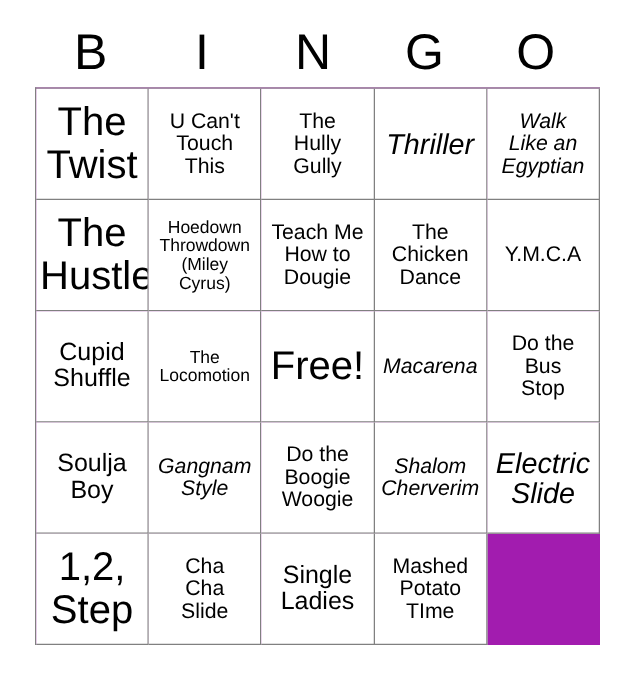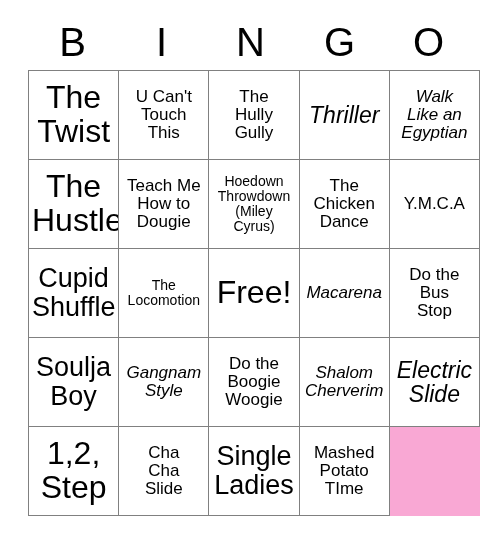--- a/index.html
+++ b/index.html
@@ -50,21 +50,21 @@
     left: 28px;
     top: 70px;
     width: 452px;
     height: 446px;
     display: grid;
     grid-template-columns: repeat(5, 1fr);
     grid-template-rows: repeat(5, 1fr);
     border-top: 1px solid #808080;
     border-left: 1px solid #808080;
     box-sizing: border-box;
-    background: #f9a8d4;
+    background: #a21caf;
   }
   .cell {
     border-right: 1px solid #808080;
     border-bottom: 1px solid #808080;
     box-sizing: border-box;
     display: flex;
     align-items: center;
     justify-content: center;
     text-align: center;
     padding: 1px 3px;
@@ -73,21 +73,21 @@
   }
   .cell-text {
     display: block;
     line-height: 1.06;
     white-space: pre-line;
     width: 100%;
   }
 
   
   .sz-xxl .cell-text { font-size: 32px; }
-  .sz-xl  .cell-text { font-size: 27px; text-align: center; }
+  .sz-xl  .cell-text { font-size: 20px; text-align: center; }
   .sz-l   .cell-text { font-size: 23px; font-style: italic; }
   .sz-m   .cell-text { font-size: 17px; }
   .sz-s   .cell-text { font-size: 17px; font-style: italic; }
   .sz-xs  .cell-text { font-size: 14px; }
 </style>
 </head>
 <body>
 
 <div id="card">
 
@@ -120,32 +120,32 @@
     <div class="cell sz-s">
         <span class="cell-text">Walk
 Like an
 Egyptian</span>
       </div>
 
     <div class="cell sz-xxl">
         <span class="cell-text">The
 Hustle</span>
       </div>
-    <div class="cell sz-m">
-        <span class="cell-text">Teach Me
-How to
-Dougie</span>
-      </div>
     <div class="cell sz-xs">
         <span class="cell-text">Hoedown
 Throwdown
 (Miley
 Cyrus)</span>
       </div>
     <div class="cell sz-m">
+        <span class="cell-text">Teach Me
+How to
+Dougie</span>
+      </div>
+    <div class="cell sz-m">
         <span class="cell-text">The
 Chicken
 Dance</span>
       </div>
     <div class="cell sz-m">
         <span class="cell-text">Y.M.C.A</span>
       </div>
 
     <div class="cell sz-xl">
         <span class="cell-text">Cupid

